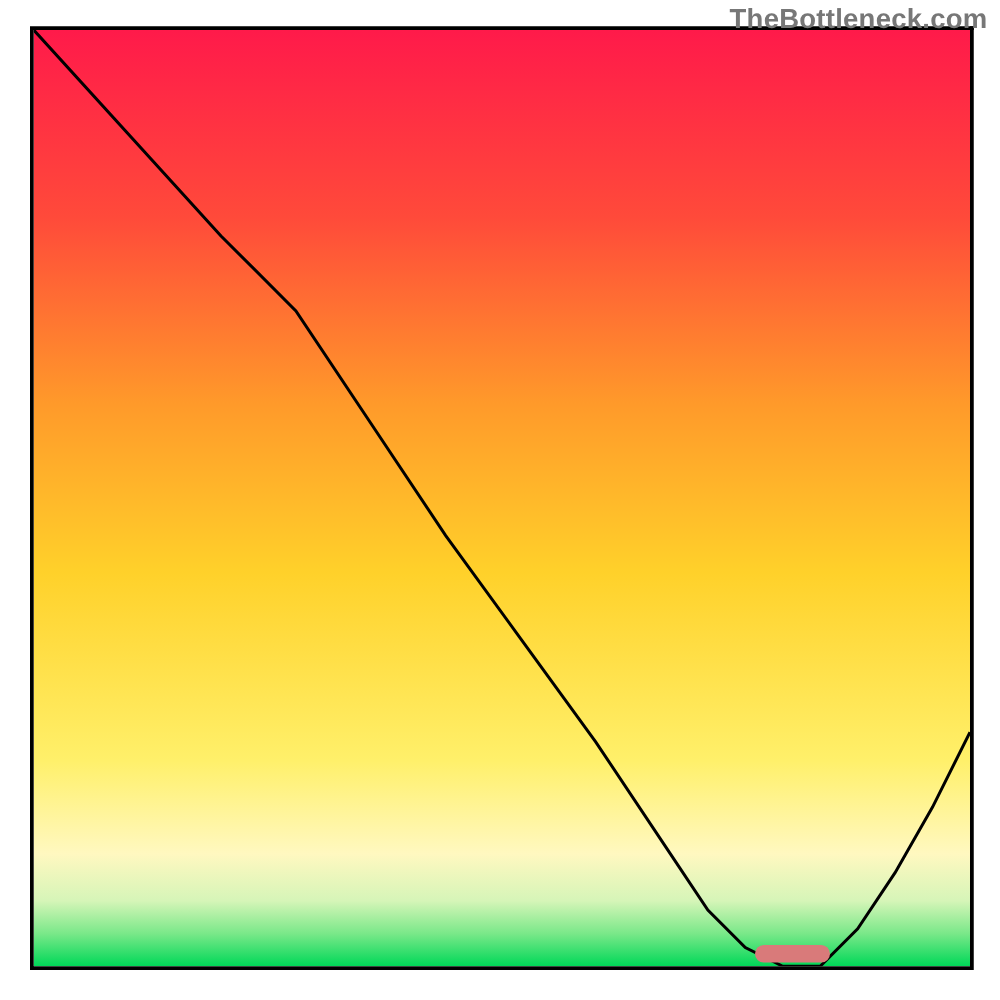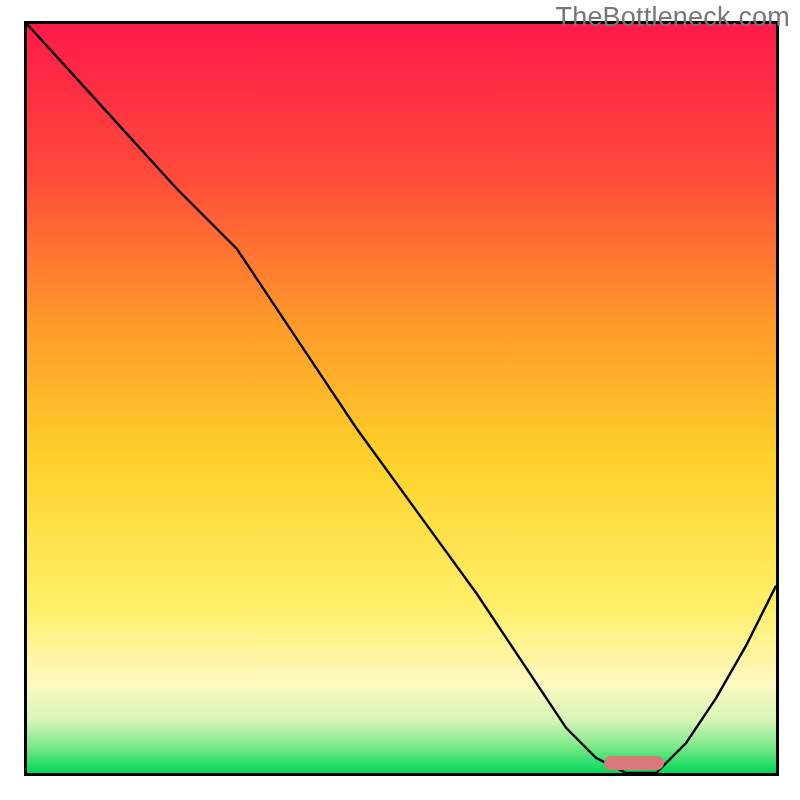--- a/index.html
+++ b/index.html
@@ -14,22 +14,22 @@
   .frame {
     position: relative;
     width: 800px;
     height: 800px;
   }
   .watermark {
     position: absolute;
     top: 2px;
     right: 10px;
     color: #777;
-    font-size: 27px;
-    font-weight: 400;
+    font-size: 22px;
+    font-weight: 700;
     letter-spacing: 0.2px;
     z-index: 4;
   }
   .plot-wrap {
     position: absolute;
     left: 24px;
     top: 24px;
     width: 752px;
     height: 752px;
     border: 3px solid #000;

